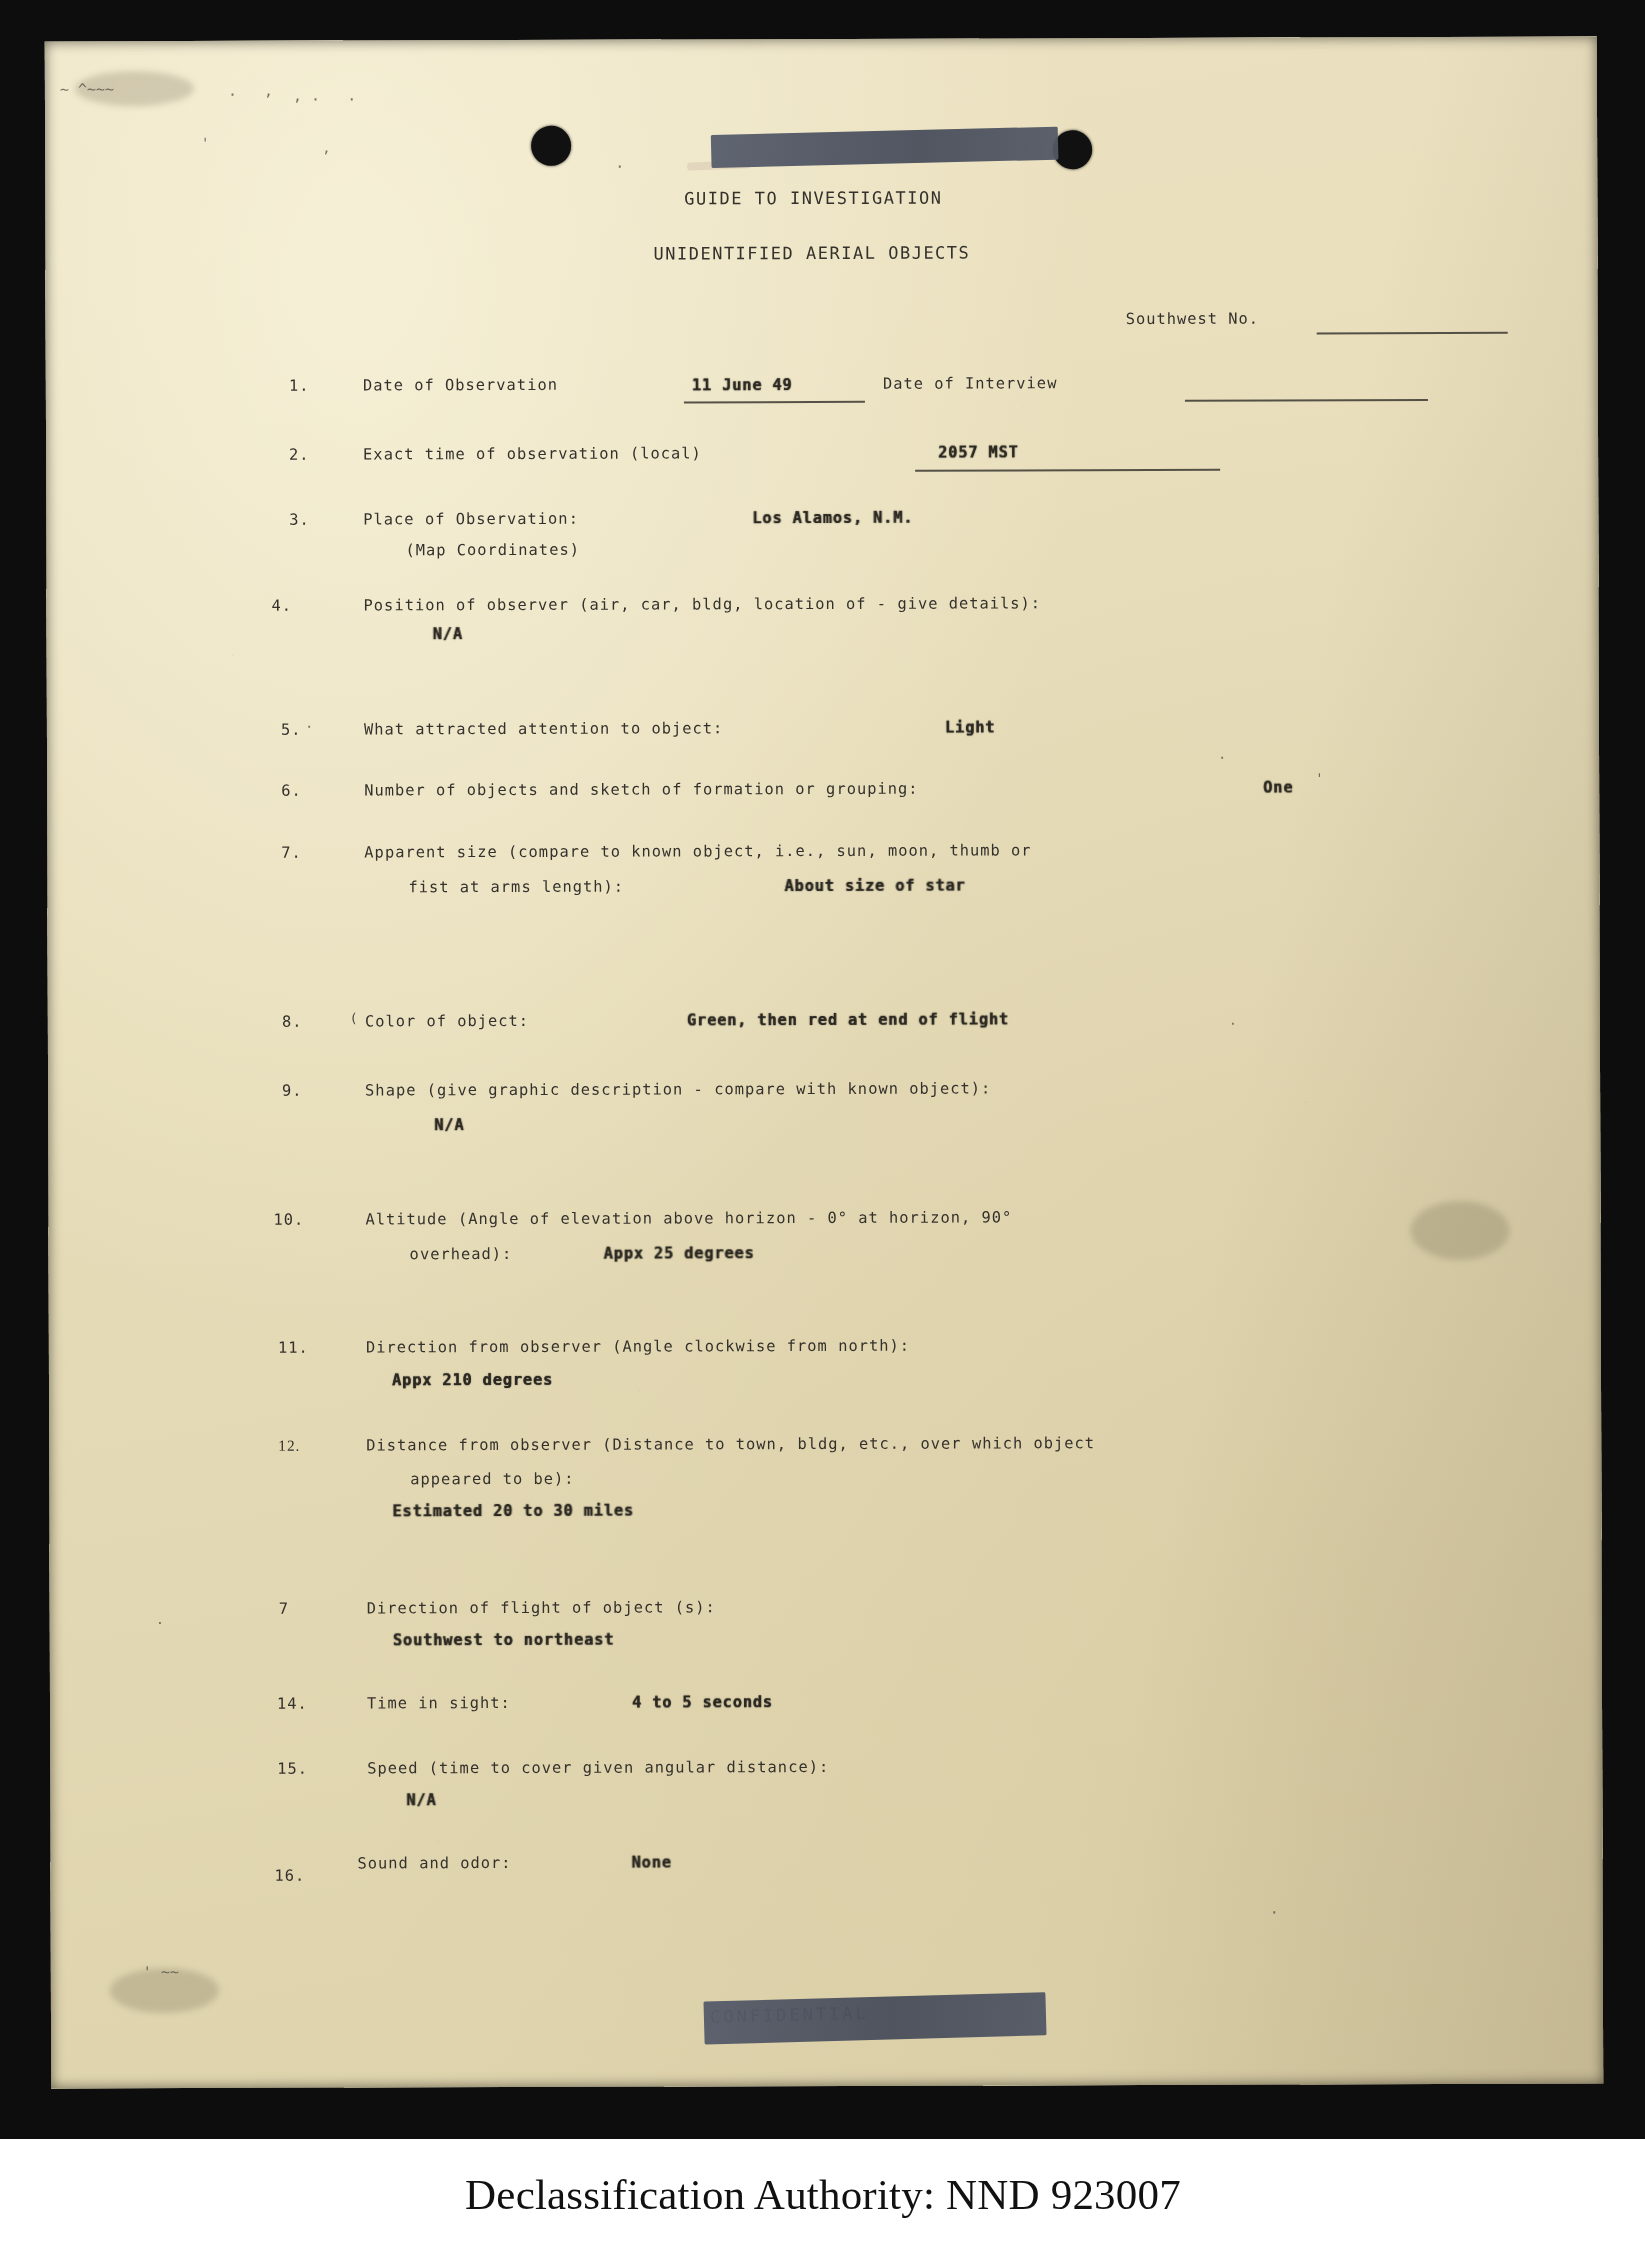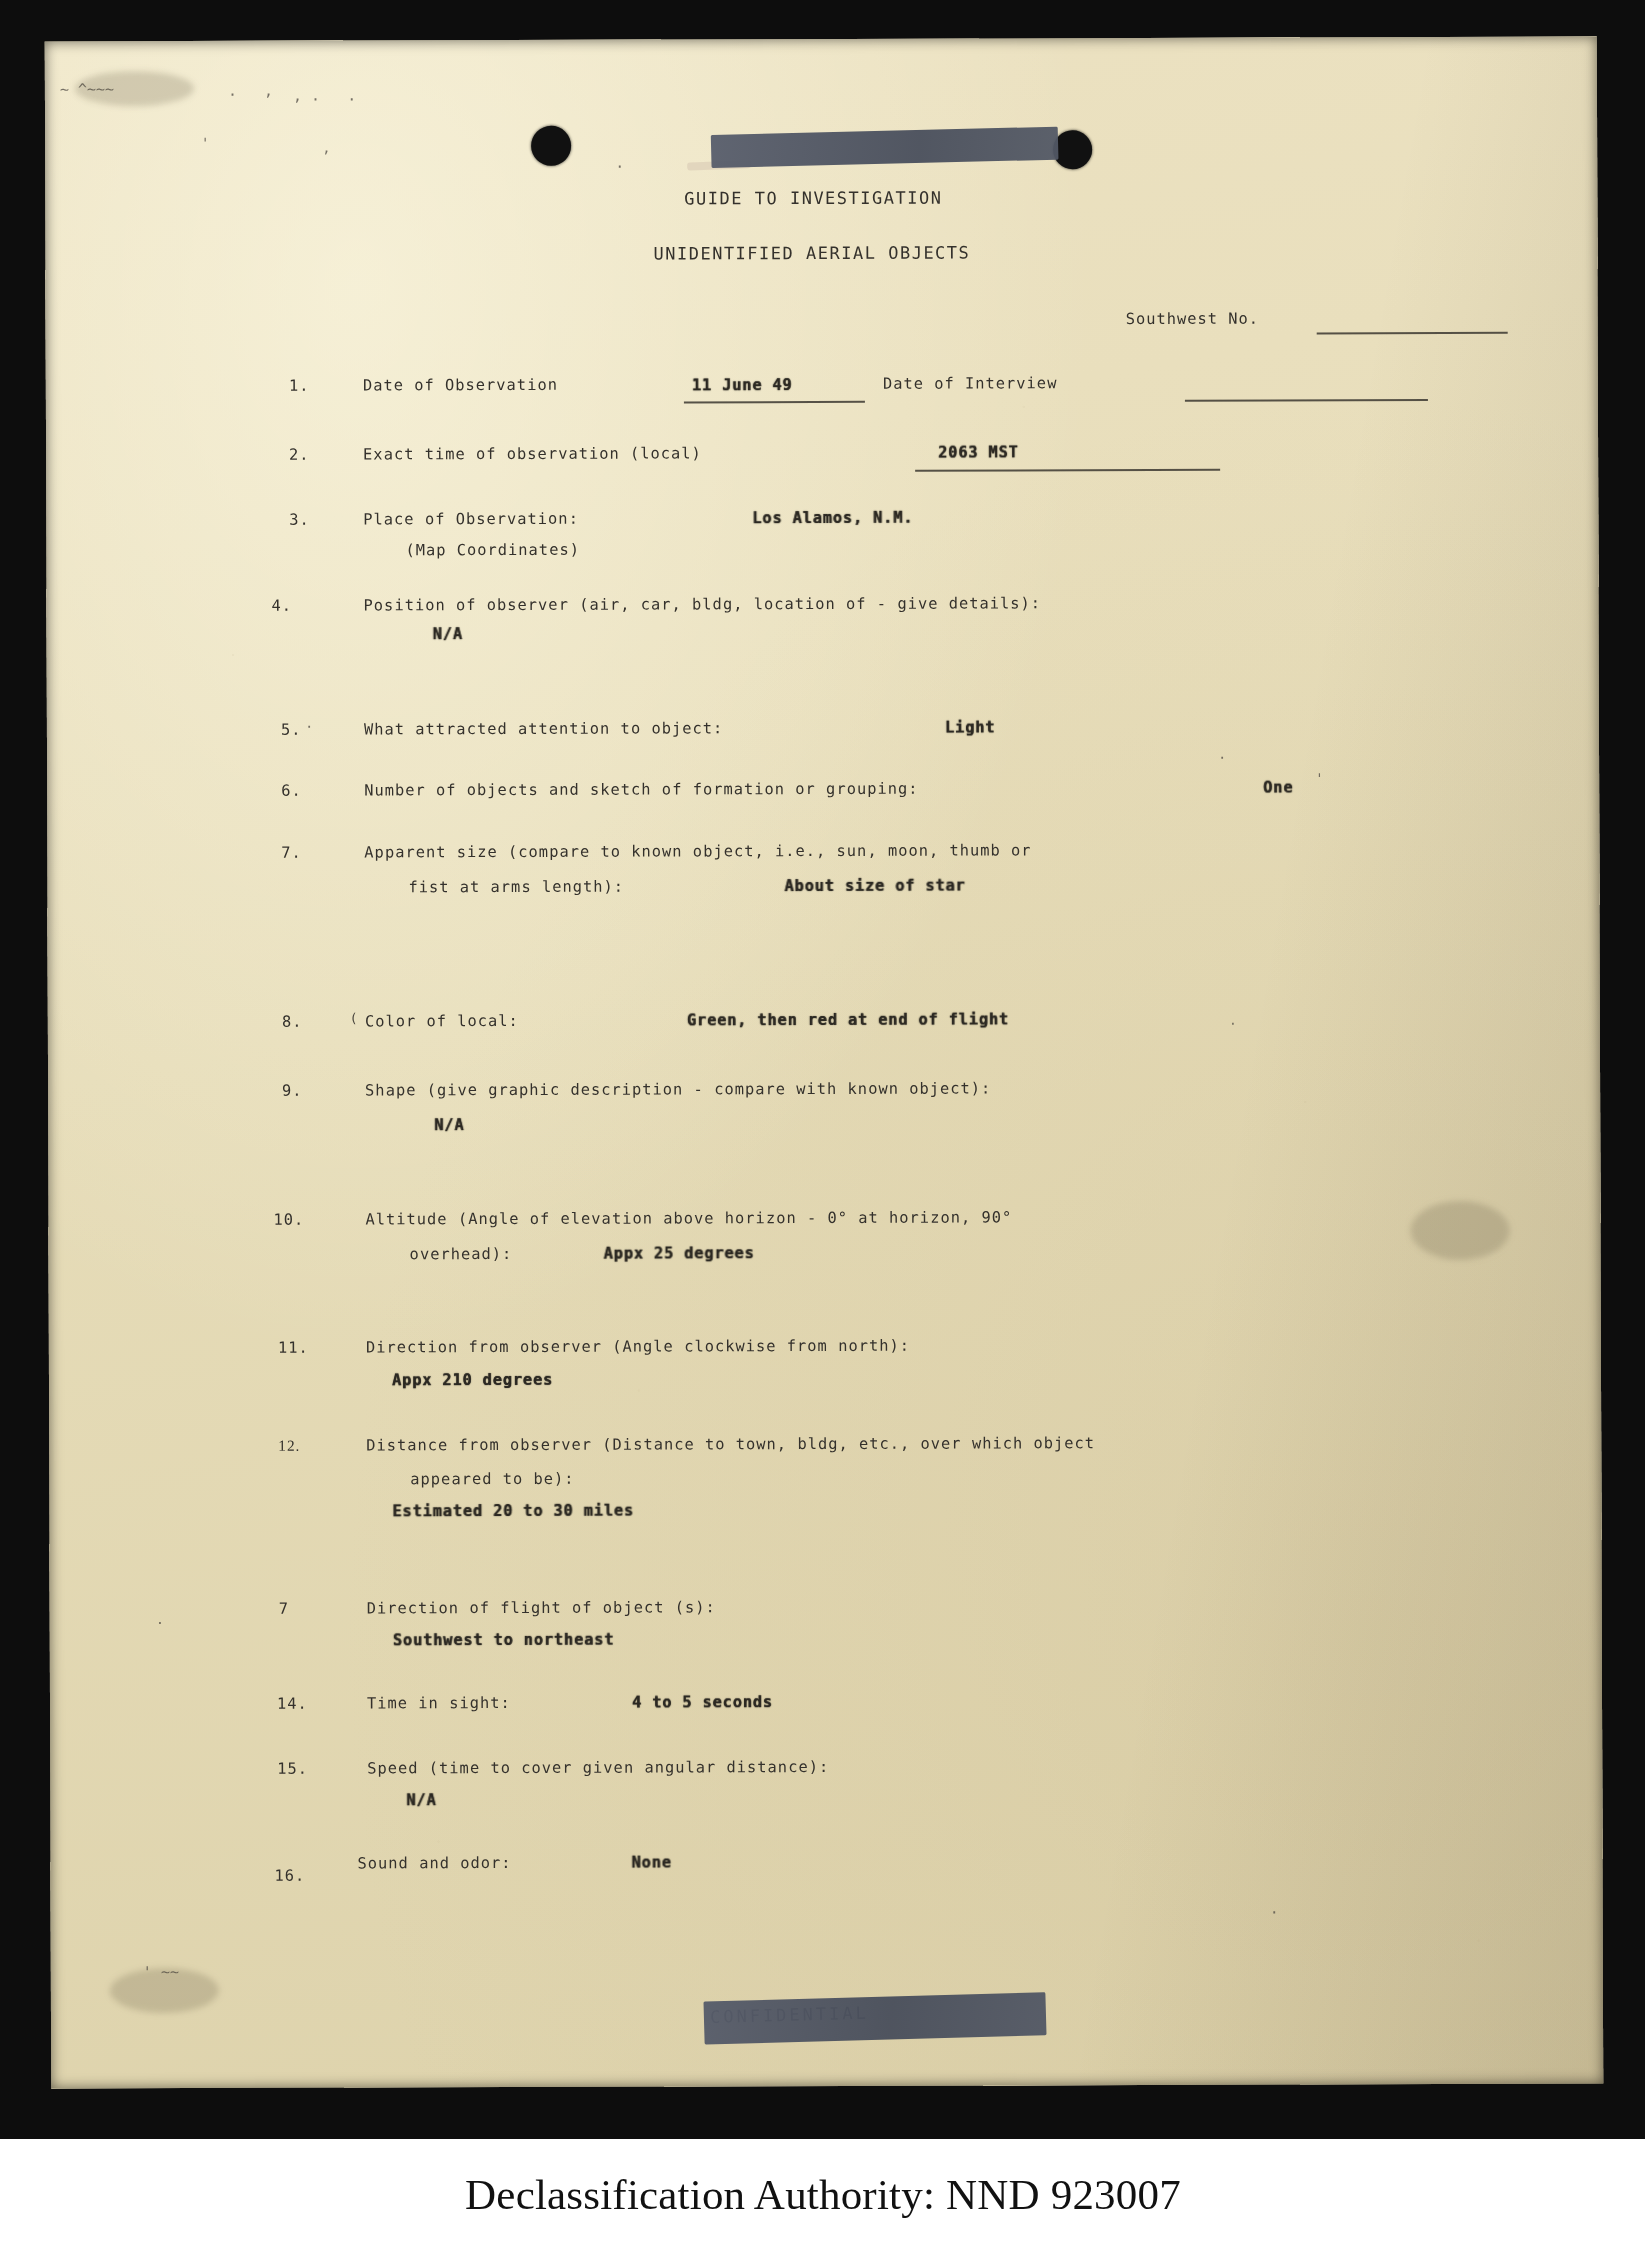--- a/index.html
+++ b/index.html
@@ -213,21 +213,21 @@
     <div class="typed" style="left:317px; top:336px;">Date of Observation</div>
     <div class="rule" style="left:638px; top:362px; width:181px;"></div>
     <div class="entry" style="left:646px; top:337px;">11 June 49</div>
     <div class="typed" style="left:837px; top:336px;">Date of Interview</div>
     <div class="rule" style="left:1139px; top:362px; width:243px;"></div>
     <div class="entry" style="left:1154px; top:337px;"></div>
 
     <div class="typed" style="left:243px; top:405px;">2.</div>
     <div class="typed" style="left:317px; top:405px;">Exact time of observation (local)</div>
     <div class="rule" style="left:869px; top:431px; width:305px;"></div>
-    <div class="entry" style="left:892px; top:405px;">2063 MST</div>
+    <div class="entry" style="left:892px; top:405px;">2057 MST</div>
 
     <div class="typed" style="left:243px; top:470px;">3.</div>
     <div class="typed" style="left:317px; top:470px;">Place of Observation:</div>
     <div class="entry" style="left:706px; top:470px;">Los Alamos, N.M.</div>
     <div class="typed" style="left:359px; top:501px;">(Map Coordinates)</div>
 
     <div class="typed" style="left:225px; top:556px;">4.</div>
     <div class="typed" style="left:317px; top:556px;">Position of observer (air, car, bldg, location of - give details):</div>
     <div class="entry" style="left:386px; top:585px;">N/A</div>
 
@@ -239,21 +239,21 @@
     <div class="typed" style="left:317px; top:741px;">Number of objects and sketch of formation or grouping:</div>
     <div class="entry" style="left:1216px; top:741px;">One</div>
 
     <div class="typed" style="left:234px; top:803px;">7.</div>
     <div class="typed" style="left:317px; top:803px;">Apparent size (compare to known object, i.e., sun, moon, thumb or</div>
     <div class="typed" style="left:361px; top:838px;">fist at arms length):</div>
     <div class="entry" style="left:737px; top:838px;">About size of star</div>
 
     <div class="typed" style="left:234px; top:972px;">8.</div>
     <div class="typed faint" style="left:302px; top:970px; font-size:13px;">(</div>
-    <div class="typed" style="left:317px; top:972px;">Color of local:</div>
+    <div class="typed" style="left:317px; top:972px;">Color of object:</div>
     <div class="entry" style="left:639px; top:972px;">Green, then red at end of flight</div>
     <span class="stray" style="left:1181px; top:975px;">.</span>
 
     <div class="typed" style="left:234px; top:1041px;">9.</div>
     <div class="typed" style="left:317px; top:1041px;">Shape (give graphic description - compare with known object):</div>
     <div class="entry" style="left:386px; top:1076px;">N/A</div>
 
     <div class="typed" style="left:225px; top:1170px;">10.</div>
     <div class="typed" style="left:317px; top:1170px;">Altitude (Angle of elevation above horizon - 0° at horizon, 90°</div>
     <div class="typed" style="left:361px; top:1205px;">overhead):</div>

